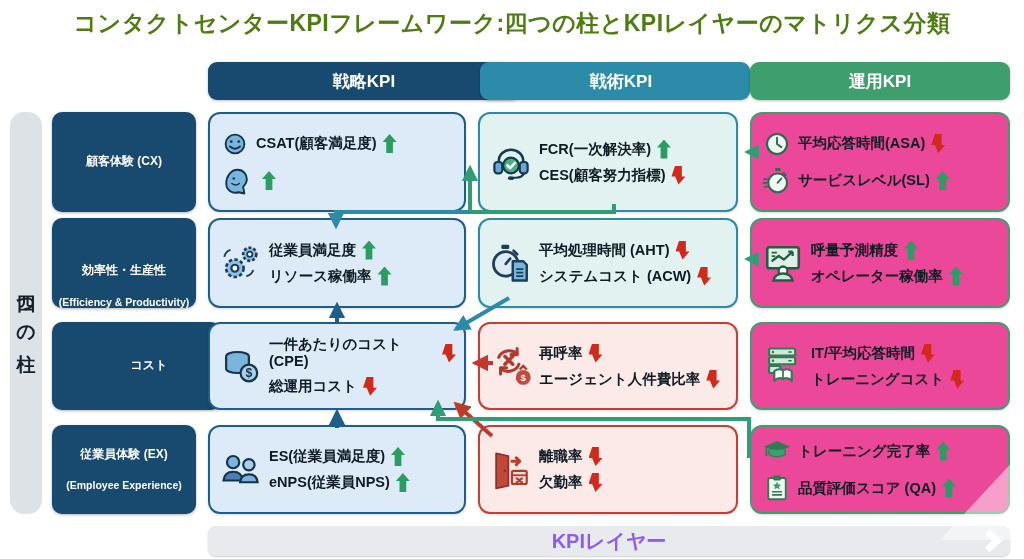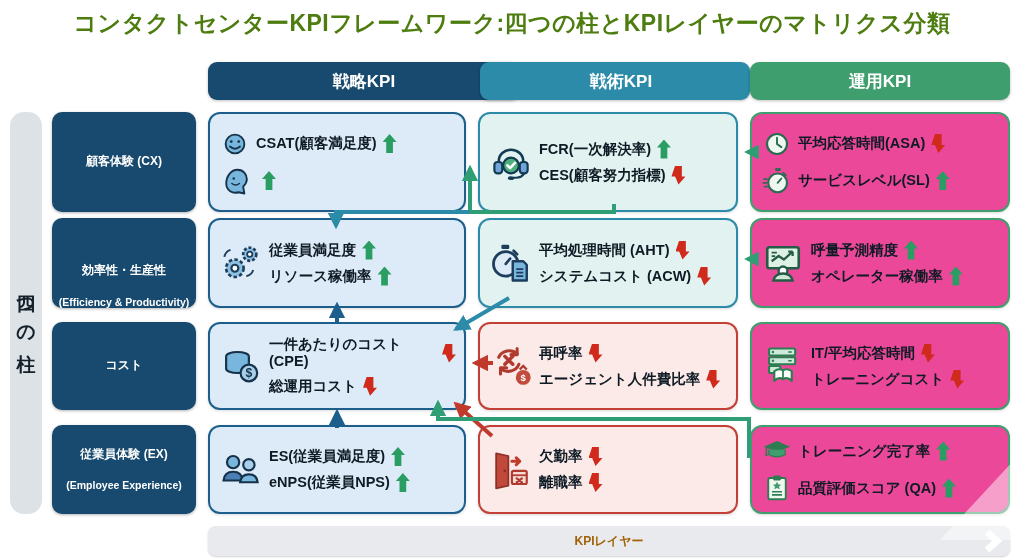--- a/index.html
+++ b/index.html
@@ -12,39 +12,39 @@
            box-shadow:0 1px 3px rgba(0,0,0,.25);}
   .ch1{left:208px;width:312px;} .ch2{left:480px;width:258px;} .ch3{left:750px;width:260px;}
   .pillar{position:absolute;left:10px;top:112px;width:32px;height:402px;background:#dde2e7;
           border-radius:14px;display:flex;align-items:center;justify-content:center;
           font-weight:800;font-size:19px;color:#15202b;writing-mode:vertical-rl;letter-spacing:5px;}
   .rowlabel{position:absolute;left:52px;width:144px;background:#174a6e;border-radius:10px;color:#fff;
             display:flex;flex-direction:column;align-items:center;justify-content:center;text-align:center;
             font-weight:800;box-shadow:0 1px 3px rgba(0,0,0,.3);}
   .rowlabel .main{font-size:12px;line-height:1.15;}
   .rowlabel .sub{font-size:10.5px;font-weight:700;margin-top:18px;}
-  .r1{top:112px;height:100px;} .r2{top:218px;height:90px;justify-content:flex-end;} .r3{top:322px;height:88px;} .r4{top:425px;height:89px;}
+  .r1{top:112px;height:100px;} .r2{top:218px;height:90px;justify-content:flex-end;} .r3{top:322px;height:88px;padding-left:25px;} .r4{top:425px;height:89px;}
   .c1{left:208px;width:258px;} .c2{left:478px;width:260px;} .c3{left:750px;width:260px;}
   .cell{position:absolute;border-radius:12px;box-sizing:border-box;display:flex;align-items:center;
         padding:6px 8px 6px 10px;gap:7px;z-index:1;box-shadow:0 1px 3px rgba(0,0,0,.15);}
   .tone-blue{background:#dcebf7;border:2.5px solid #1d5f8c;}
   .tone-teal{background:#e2f2f0;border:2.5px solid #2b8ba8;}
   .tone-red{background:#fbeae8;border:2.5px solid #c24036;}
   .tone-green{background:#ec4899;border:2.5px solid #3f9e6e;}
   .items{flex:1;display:flex;flex-direction:column;justify-content:center;gap:7px;min-width:0;}
   .item{display:flex;align-items:center;font-weight:700;font-size:14.5px;color:#0e1a24;line-height:1.15;}
   .icon{flex:none;display:inline-block;}
   .icon.lg{width:42px;height:42px;}
   .icon.sm{width:30px;height:30px;margin-right:6px;}
   .icon svg{width:100%;height:100%;display:block;}
   .tr{width:14px;height:19px;margin-left:6px;flex:none;}
   .tr-up{clip-path:polygon(50% 0,100% 42%,74% 42%,74% 100%,26% 100%,26% 42%,0 42%);}
   .tr-down{clip-path:polygon(50% 100%,100% 58%,74% 58%,74% 0,26% 0,0 58%,26% 58%);}
   .layerbar{position:absolute;left:208px;top:526px;width:802px;height:30px;background:#e8eaed;border-radius:8px;
-            display:flex;align-items:center;justify-content:center;font-weight:800;font-size:12px;color:#a16207;
+            display:flex;align-items:center;justify-content:center;font-weight:800;font-size:20px;color:#8b5cf6;
             box-shadow:0 1px 2px rgba(0,0,0,.18);}
   .chev{position:absolute;right:8px;top:3px;}
   .overlay{position:absolute;left:0;top:0;z-index:5;pointer-events:none;}
 </style>
 </head>
 <body>
 
 <div class="stage">
 
   <div class="title">コンタクトセンターKPIフレームワーク:四つの柱とKPIレイヤーのマトリクス分類</div>
@@ -316,25 +316,25 @@
           <path d="M7 5l14 3v34l-14 3z" fill="#c0493b" stroke="#8e2f24" stroke-width="2" stroke-linejoin="round"></path>
           <circle cx="17" cy="25" r="1.6" fill="#8e2f24"></circle>
           <path d="M25 14h9m0 0l-4-4m4 4l-4 4" stroke="#c0392b" stroke-width="3.5" stroke-linecap="round" stroke-linejoin="round"></path>
           <rect x="25" y="25" width="17" height="15" rx="2" fill="#f7d9d5" stroke="#b03a2e" stroke-width="2.5"></rect>
           <path d="M25 30h17" stroke="#b03a2e" stroke-width="2"></path>
           <path d="M30.5 33.5l6 4.5m0-4.5l-6 4.5" stroke="#b03a2e" stroke-width="2.5" stroke-linecap="round"></path>
         </svg>
       </span>
     <div class="items">
       <div class="item">
+        <span>離職率</span>
+        <span class="tr tr-down" style="background: rgb(207, 42, 27);"></span>
+      </div>
+      <div class="item">
         <span>欠勤率</span>
-        <span class="tr tr-down" style="background: rgb(207, 42, 27);"></span>
-      </div>
-      <div class="item">
-        <span>離職率</span>
         <span class="tr tr-down" style="background: rgb(207, 42, 27);"></span>
       </div>
     </div>
   </div>
   <div class="cell r4 c3 tone-green">
     <div class="items">
       <div class="item">
         <span class="icon sm">
             <svg viewBox="0 0 48 48">
               <path d="M24 8L3 17l21 9 21-9z" fill="#2e7d52"></path>

